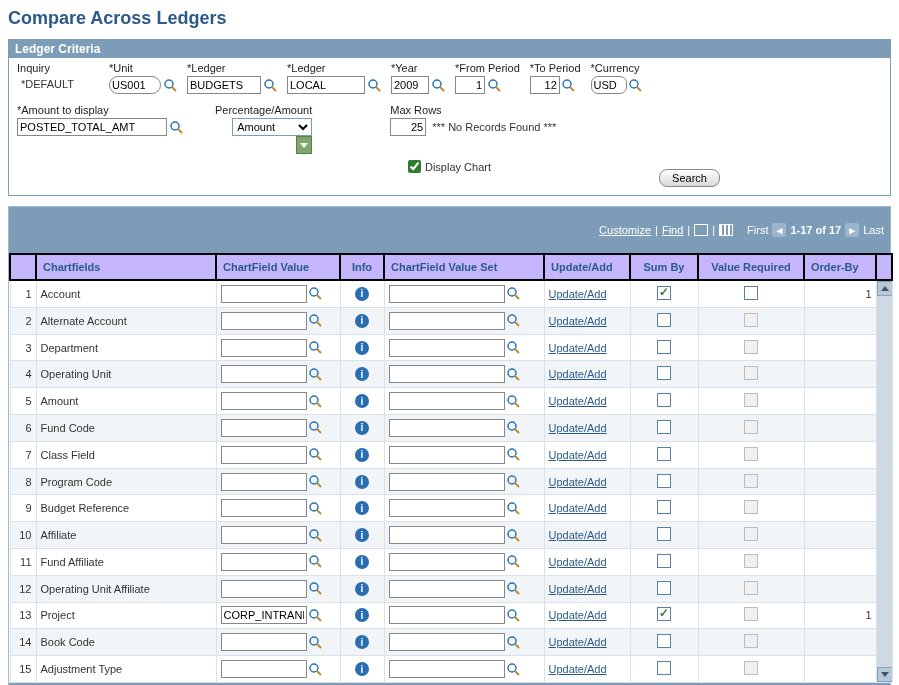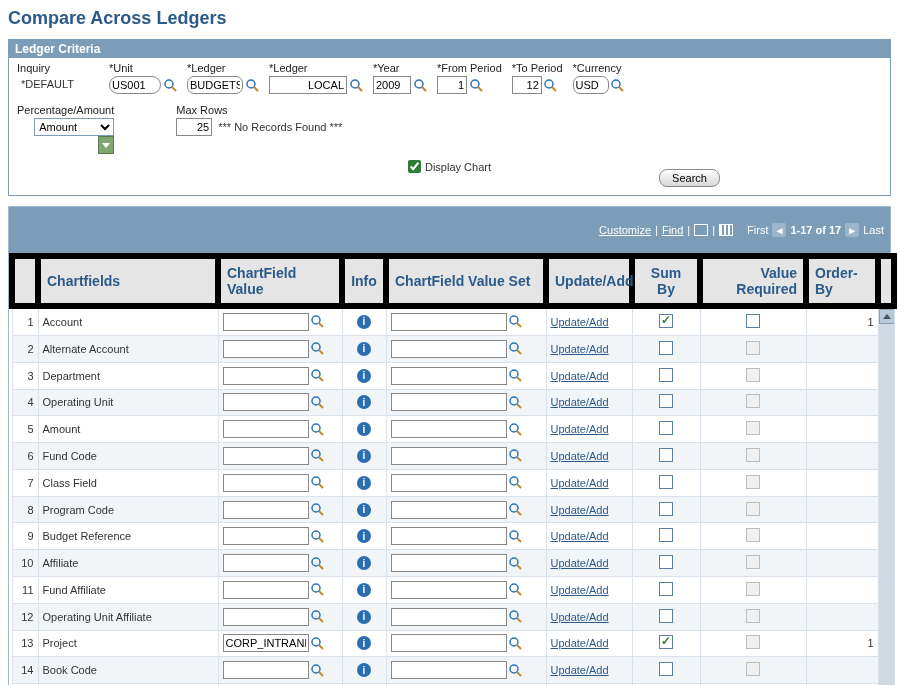--- a/index.html
+++ b/index.html
@@ -90,27 +90,27 @@
     display: flex;
     justify-content: flex-end;
     align-items: center;
     gap: 4px;
   }
   .grid-toolbar a { color: #fff; }
   .grid-toolbar .nav-btn { width:14px;height:14px;display:inline-flex;align-items:center;justify-content:center;background:rgba(255,255,255,.25);border-radius:2px;font-size:10px;cursor:pointer;}
   .grid-toolbar .icon-box { width:14px;height:12px;border:1px solid #fff;display:inline-block;position:relative;}
   table.grid { width: 100%; border-collapse: collapse; table-layout: fixed; }
   table.grid th {
-    background: #e5e5e5;
+    background: #c4b5fd;
     color: #2b5a8a;
     font-weight: bold;
-    font-size: 14px;
+    font-size: 11px;
     text-align: left;
     padding: 6px 6px;
-    border: 6px solid #000000;
+    border: 2px solid #000000;
   }
   table.grid td {
     border: 1px solid #d9e2ea;
     padding: 3px 4px;
     font-size: 11px;
     vertical-align: middle;
   }
   table.grid tr.even td { background: #f2f5f8; }
   table.grid tr.odd td { background: #ffffff; }
   .rownum { text-align: right; width: 24px; color: #333;}
@@ -152,33 +152,33 @@
               <svg width="13" height="13">
                 <circle cx="5" cy="5" r="4" fill="none" stroke="#2b74b8" stroke-width="1.5"></circle>
                 <line x1="8" y1="8" x2="12" y2="12" stroke="#c08a2a" stroke-width="2"></line>
               </svg>
             </span>
         </span>
       </div>
       <div class="crit-field">
         <span class="crit-label">*Ledger</span>
         <span class="field-line">
-          <input class="txt" style="width: 56px; border-radius: 7px;" value="BUDGETS">
+          <input class="txt" style="width: 74px;" value="BUDGETS">
           <span class="lookup">
               <svg width="13" height="13">
                 <circle cx="5" cy="5" r="4" fill="none" stroke="#2b74b8" stroke-width="1.5"></circle>
                 <line x1="8" y1="8" x2="12" y2="12" stroke="#c08a2a" stroke-width="2"></line>
               </svg>
             </span>
         </span>
       </div>
       <div class="crit-field">
         <span class="crit-label">*Ledger</span>
         <span class="field-line">
-          <input class="txt" style="width: 78px; text-align: right;" value="LOCAL">
+          <input class="txt" style="width: 78px;" value="LOCAL">
           <span class="lookup">
               <svg width="13" height="13">
                 <circle cx="5" cy="5" r="4" fill="none" stroke="#2b74b8" stroke-width="1.5"></circle>
                 <line x1="8" y1="8" x2="12" y2="12" stroke="#c08a2a" stroke-width="2"></line>
               </svg>
             </span>
         </span>
       </div>
       <div class="crit-field">
         <span class="crit-label">*Year</span>
@@ -224,21 +224,33 @@
               <svg width="13" height="13">
                 <circle cx="5" cy="5" r="4" fill="none" stroke="#2b74b8" stroke-width="1.5"></circle>
                 <line x1="8" y1="8" x2="12" y2="12" stroke="#c08a2a" stroke-width="2"></line>
               </svg>
             </span>
         </span>
       </div>
     </div>
 
     <div class="crit-row" style="margin-top:10px;">
-      <div class="crit-field" style="margin-right:60px;">
+      <div class="crit-field" style="margin-right:30px;">
+        <span class="crit-label">*Amount to display</span>
+        <span class="field-line">
+          <input class="txt" style="width: 150px;" value="POSTED_TOTAL_AMT">
+          <span class="lookup">
+              <svg width="13" height="13">
+                <circle cx="5" cy="5" r="4" fill="none" stroke="#2b74b8" stroke-width="1.5"></circle>
+                <line x1="8" y1="8" x2="12" y2="12" stroke="#c08a2a" stroke-width="2"></line>
+              </svg>
+            </span>
+        </span>
+      </div>
+      <div class="crit-field" style="margin-right:76px;">
         <span class="crit-label">Percentage/Amount</span>
         <span class="field-line select-wrap">
           <select class="dd" style="width:80px;">
             <option selected="">Amount</option>
           </select>
           <span class="dd-btn"></span>
         </span>
       </div>
       <div class="crit-field">
         <span class="crit-label">Max Rows</span>
@@ -295,21 +307,21 @@
     </colgroup>
     <thead>
       <tr>
         <th></th>
         <th>Chartfields</th>
         <th>ChartField Value</th>
         <th style="text-align:center;">Info</th>
         <th>ChartField Value Set</th>
         <th>Update/Add</th>
         <th style="text-align:center;">Sum By</th>
-        <th style="text-align:right;">Value Required</th>
+        <th style="text-align:center;">Value Required</th>
         <th>Order-By</th>
         <th class="scroll-cell"></th>
       </tr>
     </thead>
     <tbody id="grid-body">
         <tr class="odd">
           <td class="rownum">1</td>
           <td>Account</td>
           <td>
             <span class="cell-input">

